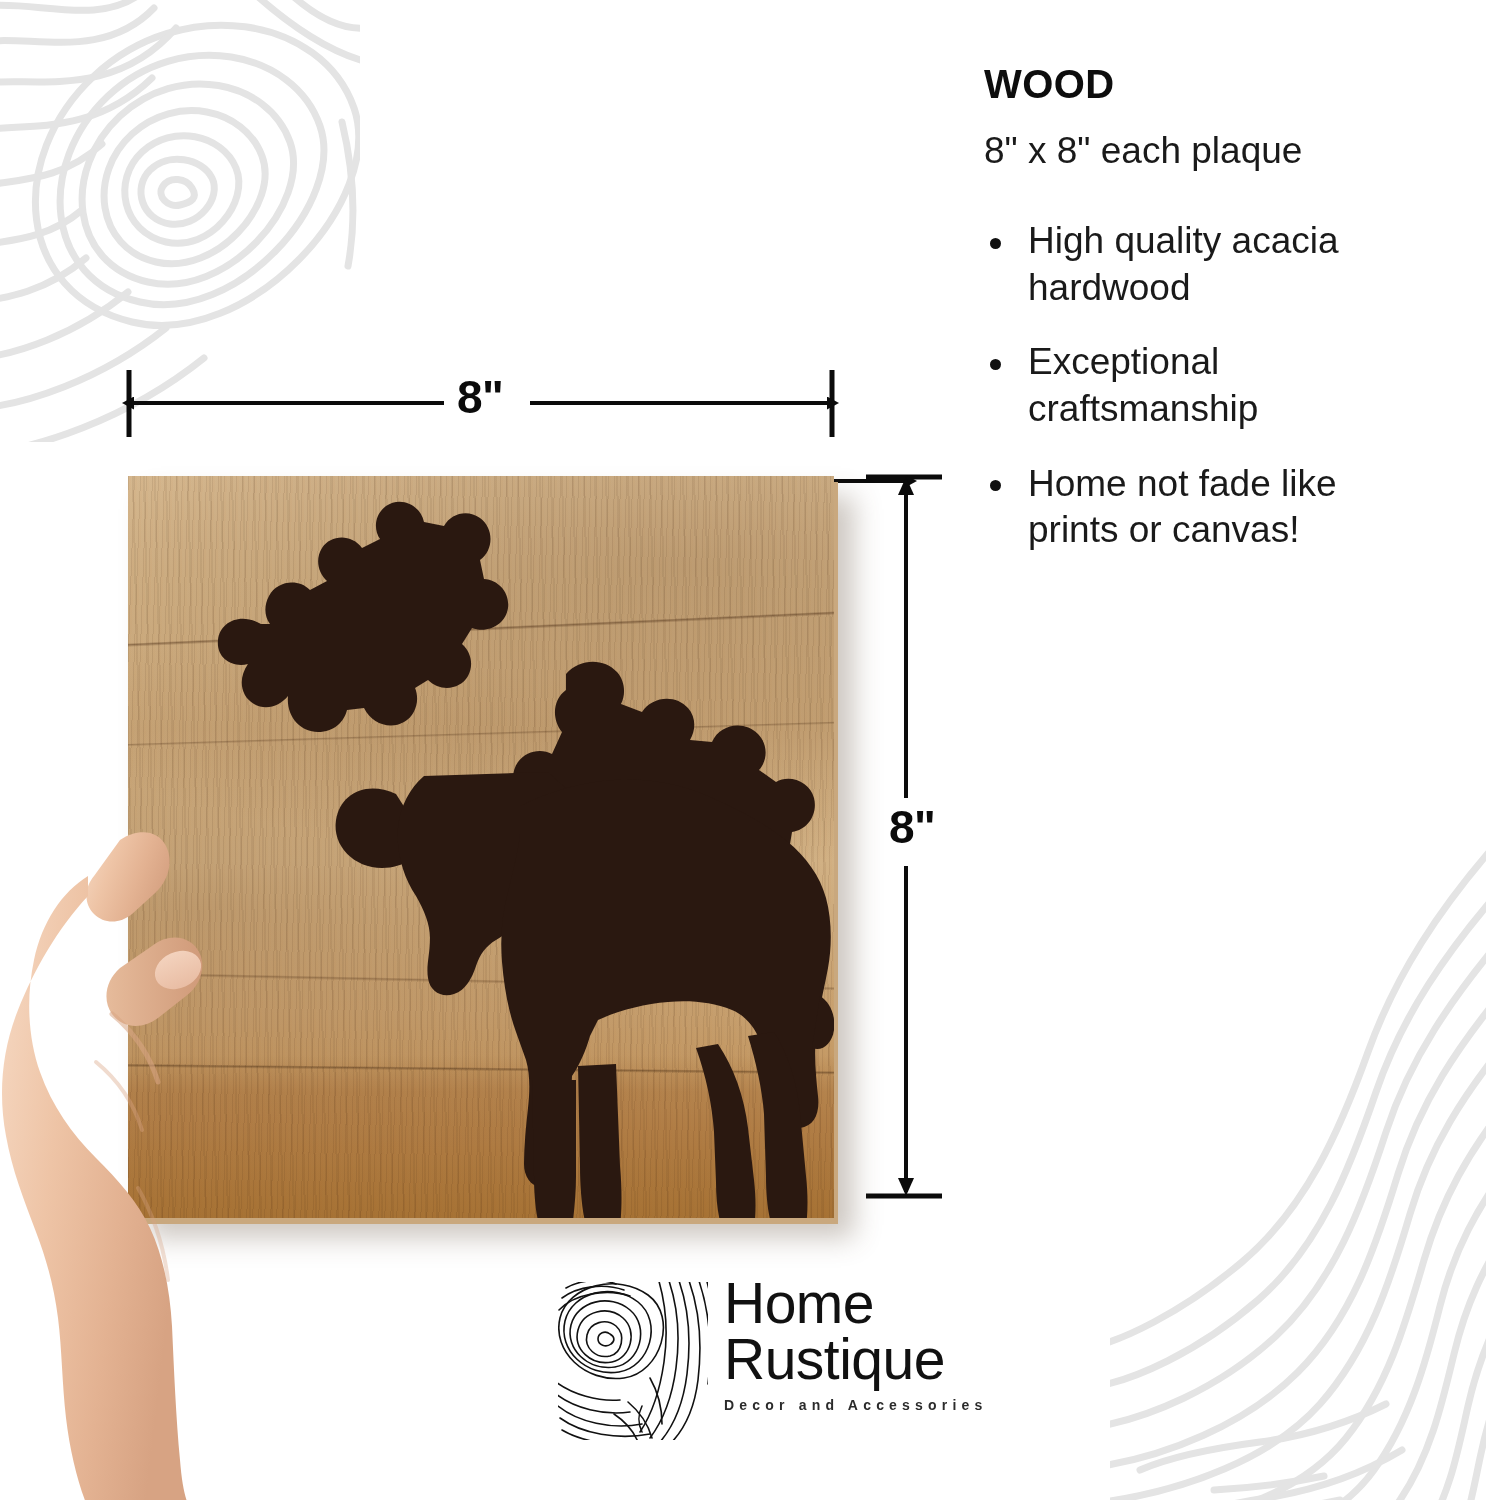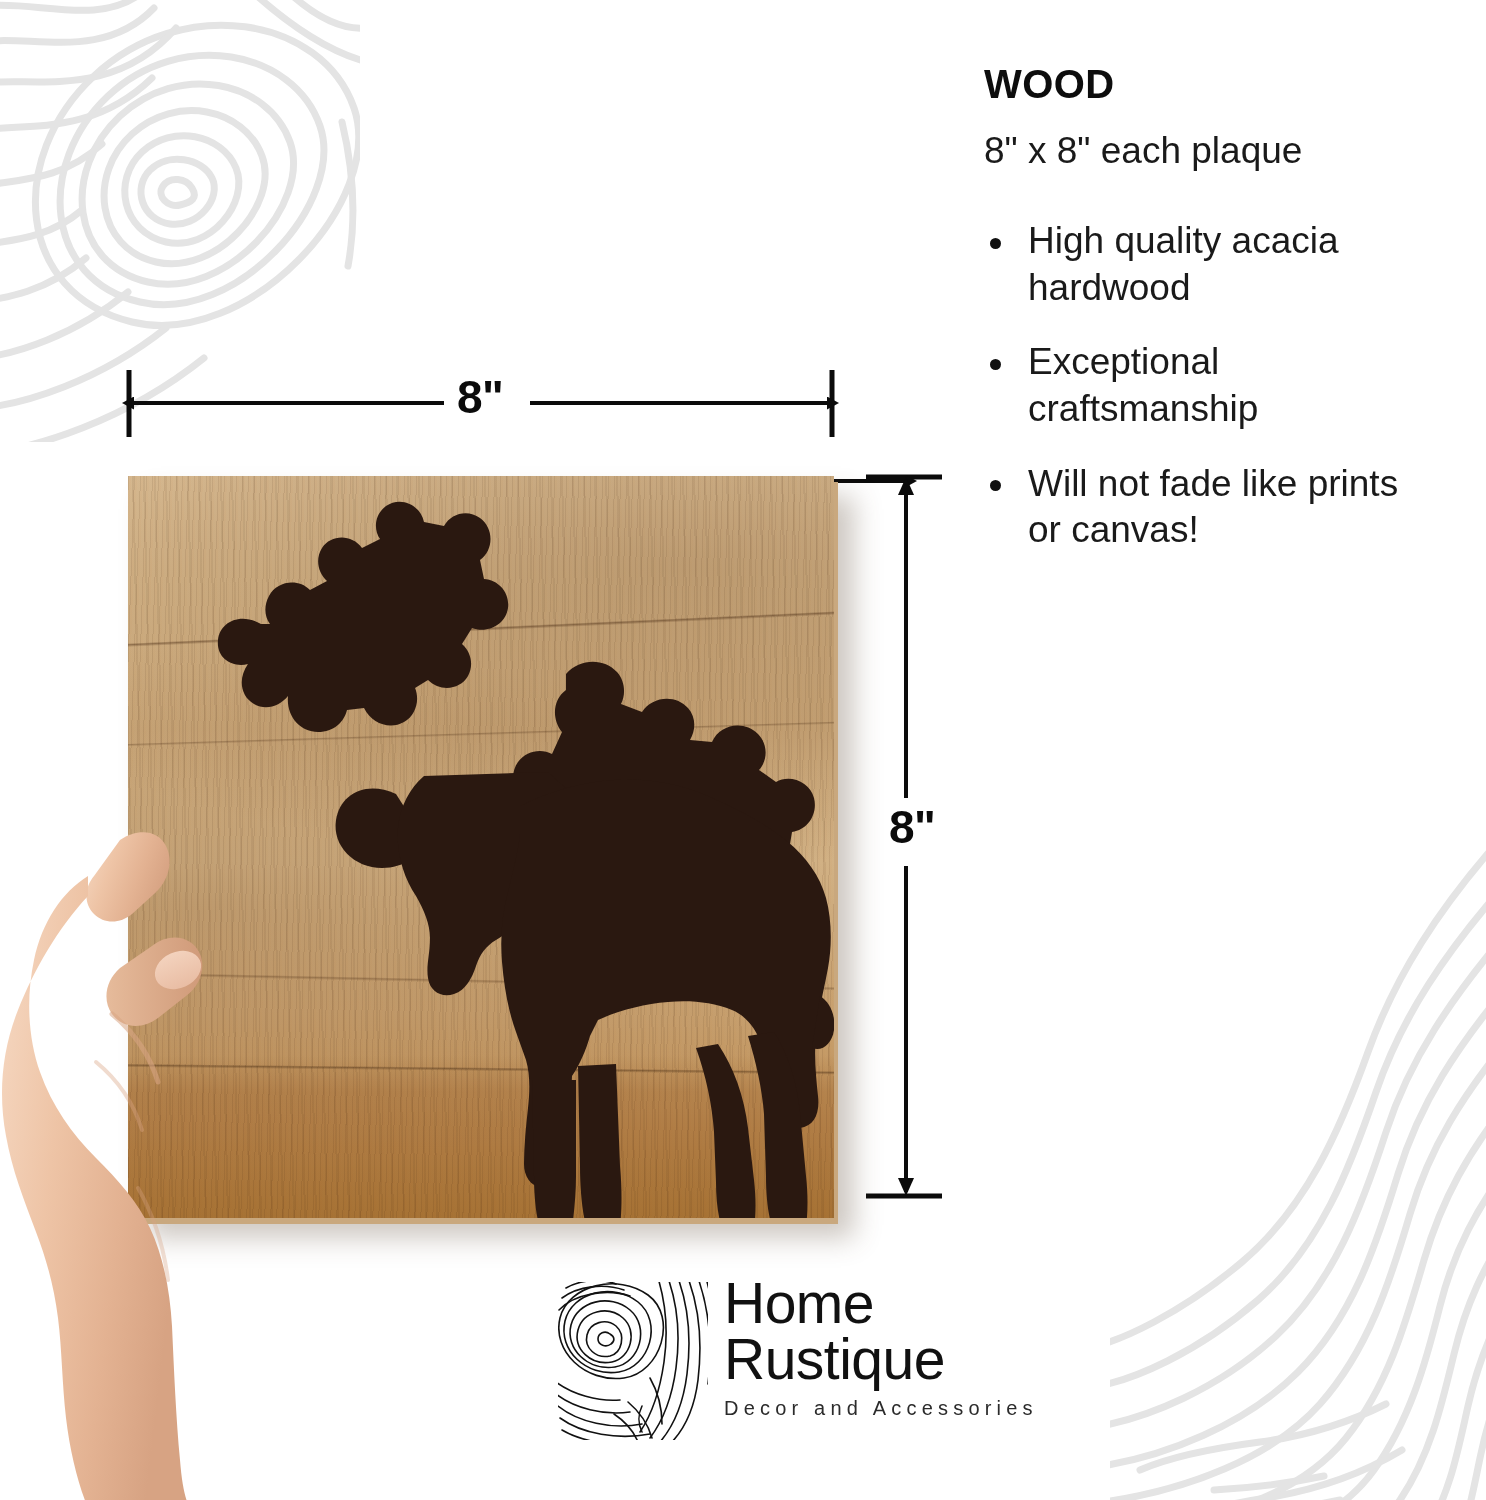--- a/index.html
+++ b/index.html
@@ -113,22 +113,22 @@
 
   
   #logo { position:absolute; left:558px; top:1282px; width:400px; height:175px; }
   #logo-mark { position:absolute; left:0; top:0; width:150px; height:158px; }
   #logo-text { position:absolute; left:166px; top:-6px; width:240px; }
   #logo-home, #logo-rustique {
     font-size:57px; font-weight:400; color:#111;
     line-height:0.98; letter-spacing:-0.5px;
   }
   #logo-tag {
-    font-size:20px; color:#2b2b2b; letter-spacing:5.2px;
-    margin-top:9px; white-space:nowrap;
+    font-size:14px; color:#2b2b2b; letter-spacing:5.2px;
+    margin-top:9px; white-space:nowrap;font-weight:bold;
   }
 </style>
 </head>
 <body>
 
 <svg id="grain-tl" class="grain-corner" viewBox="0 0 370 450" fill="none" stroke="#e4e4e4" stroke-width="7" stroke-linecap="round">
   <path d="M202 196 C196 186 180 184 173 194 C166 204 178 216 190 213 C202 210 208 206 202 196Z"></path>
   <path d="M222 186 C212 166 178 160 160 178 C142 196 152 228 180 232 C208 236 232 206 222 186Z"></path>
   <path d="M246 176 C232 142 182 132 152 160 C122 188 132 240 176 250 C220 260 260 210 246 176Z"></path>
   <path d="M272 164 C254 116 186 102 142 142 C98 182 106 256 166 270 C226 284 290 212 272 164Z"></path>
@@ -371,21 +371,21 @@
     <li>
       <span class="bul"></span>
       <span>High quality acacia hardwood</span>
     </li>
     <li>
       <span class="bul"></span>
       <span>Exceptional craftsmanship</span>
     </li>
     <li>
       <span class="bul"></span>
-      <span>Will not fade like prints or canvas!</span>
+      <span>Home not fade like prints or canvas!</span>
     </li>
   </ul>
 </div>
 
 <div id="logo">
   <svg id="logo-mark" viewBox="0 0 150 158" fill="none" stroke="#111" stroke-width="1.6" stroke-linecap="round">
     <path d="M52 52 C47 48 40 51 40 57 C40 63 48 66 53 62 C57 59 57 55 52 52Z"></path>
     <path d="M58 44 C48 36 32 40 29 53 C26 66 38 77 52 74 C64 71 68 53 58 44Z"></path>
     <path d="M65 36 C50 23 25 29 20 48 C15 67 33 84 54 80 C73 76 80 49 65 36Z"></path>
     <path d="M72 28 C52 11 19 19 13 43 C7 67 30 89 57 85 C82 81 92 45 72 28Z"></path>

